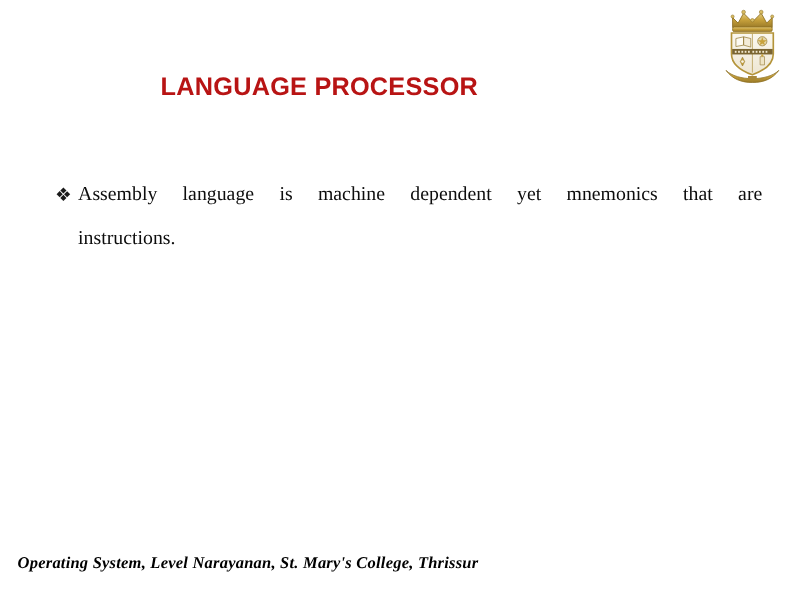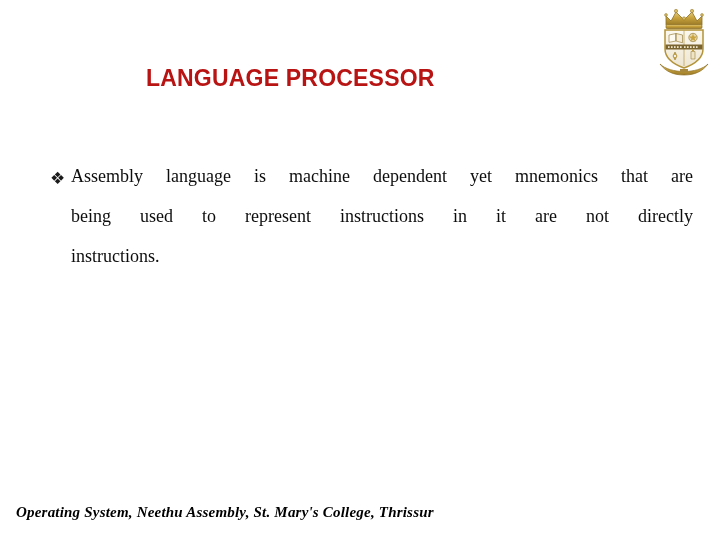--- a/index.html
+++ b/index.html
@@ -186,21 +186,20 @@
     </svg>
   </div>
 
   <div class="title">LANGUAGE PROCESSOR</div>
 
   <div class="body-block">
     <div class="bullet-row">
       <span class="bullet-marker">❖</span>
       <p class="para">
         <span class="ln first">Assembly  language  is  machine  dependent  yet  mnemonics  that  are</span>
-        <span class="ln">being    used    to    represent    instructions    in    it    are    not    directly</span>
         <span class="ln last">instructions.</span>
       </p>
     </div>
   </div>
 
-  <div class="footer">Operating System, Neethu Assembly, St. Mary's College, Thrissur</div>
+  <div class="footer">Operating System, Level Narayanan, St. Mary's College, Thrissur</div>
 
 </div>
 
 </body></html>

